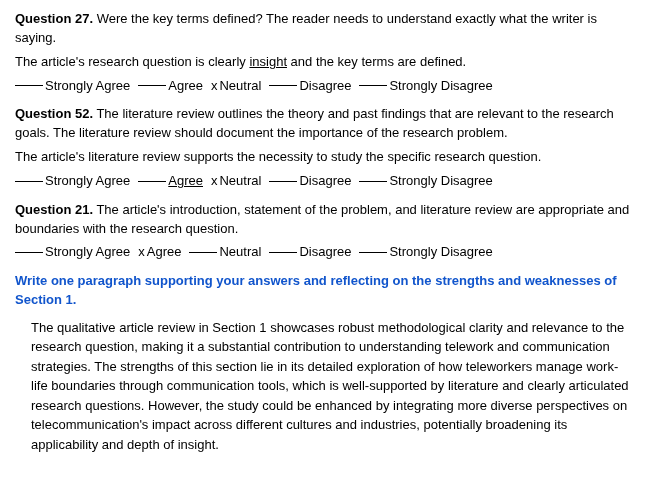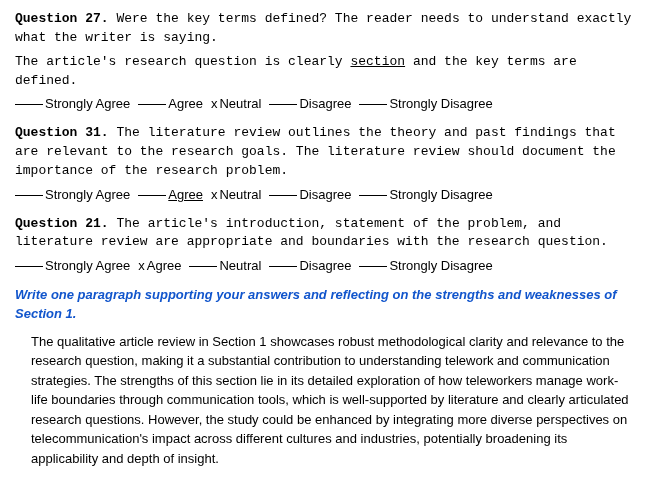--- a/index.html
+++ b/index.html
@@ -22,21 +22,20 @@
     }
     .question-title {
       font-weight: bold;
       display: inline;
     }
     .question-text {
       display: inline;
     }
     .question-paragraph {
       margin-bottom: 5px;
-      font-family: Liberation Mono, monospace;
     }
     .answer-row {
       display: flex;
       align-items: center;
       gap: 0px;
       margin-bottom: 10px;
       margin-top: 2px;
     }
     .answer-option {
       display: flex;
@@ -56,41 +55,40 @@
       display: inline-block;
       font-style: normal;
       font-weight: normal;
       margin-right: 2px;
     }
     .section-prompt {
       color: #1155cc;
       font-weight: bold;
       margin-bottom: 8px;
       margin-top: 4px;
-      font-style: italic;
     }
     .paragraph-text {
       line-height: 1.5;
       margin-top: 4px;
       margin-left: 16px;
     }
     .underline {
       text-decoration: underline;
     }
   </style>
 </head>
 <body>
 
 <div class="question-block">
   <div class="question-paragraph">
     <span class="question-title">Question 27.</span>
     <span class="question-text">Were the key terms defined? The reader needs to understand exactly what the writer is saying.</span>
   </div>
   <div class="question-paragraph">
-    The article's research question is clearly <span class="underline">section</span> and the key terms are defined.
+    The article's research question is clearly <span class="underline">insight</span> and the key terms are defined.
   </div>
   <div class="answer-row">
     <div class="answer-option">
       <span class="blank-line"></span>
       <span>Strongly Agree</span>
     </div>
     <div class="answer-option">
       <span class="blank-line"></span>
       <span>Agree</span>
     </div>
@@ -104,23 +102,24 @@
     </div>
     <div class="answer-option">
       <span class="blank-line"></span>
       <span>Strongly Disagree</span>
     </div>
   </div>
 </div>
 
 <div class="question-block">
   <div class="question-paragraph">
-    <span class="question-title">Question 31.</span>
+    <span class="question-title">Question 52.</span>
     <span class="question-text">The literature review outlines the theory and past findings that are relevant to the research goals. The literature review should document the importance of the research problem.</span>
   </div>
+  <div class="question-paragraph">The article's literature review supports the necessity to study the specific research question.</div>
   <div class="answer-row">
     <div class="answer-option">
       <span class="blank-line"></span>
       <span>Strongly Agree</span>
     </div>
     <div class="answer-option">
       <span class="blank-line"></span>
       <span class="underline">Agree</span>
     </div>
     <div class="answer-option">

